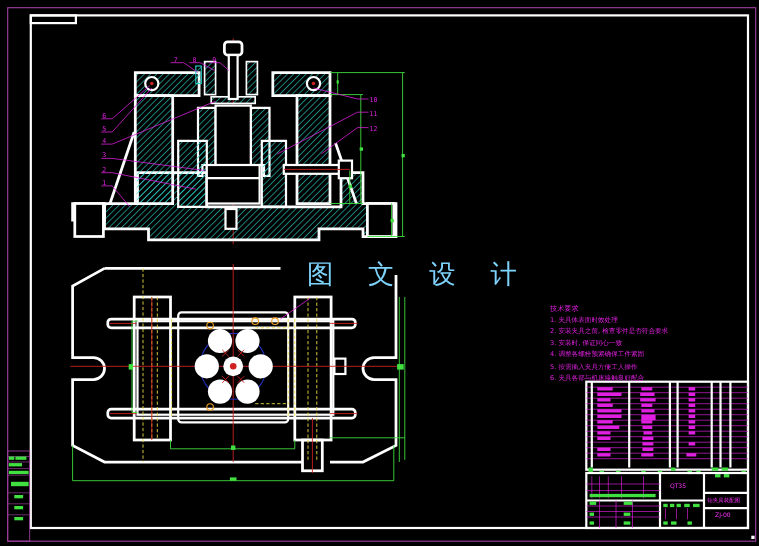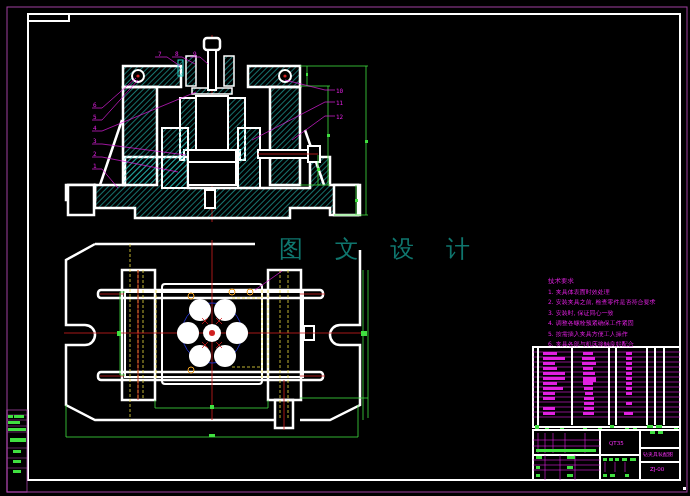--- a/index.html
+++ b/index.html
@@ -1,23 +1,23 @@
 <!DOCTYPE html>
 <html><head>
 <meta charset="utf-8">
 <style>
   html, body { margin: 0; padding: 0; background: #000; }
   body { width: 690px; height: 496px; overflow: hidden; position: relative; font-family: "DejaVu Sans", sans-serif; }
   #stage { position: absolute; left: 0; top: 0; width: 690px; height: 496px; }
   .watermark {
     position: absolute; left: 279px; top: 233px;
     font-family: "DejaVu Sans", sans-serif; font-size: 24px; letter-spacing: 12px;
-    color: #0f766e; font-weight: normal;
+    color: #7dd3fc; font-weight: normal;
   }
-  .tech-notes { position: absolute; left: 548px; top: 276px; color: #e020e0; font-size: 6px; line-height: 10.5px; }
+  .tech-notes { position: absolute; left: 500px; top: 276px; color: #e020e0; font-size: 6px; line-height: 10.5px; }
   .tech-notes .title { font-size: 6.5px; }
   .tb-text { position: absolute; color: #ff30ff; font-size: 5.5px; white-space: nowrap; }
 </style>
 </head>
 <body>
 
 <svg id="stage" viewBox="0 0 690 496" width="690" height="496" xmlns="http://www.w3.org/2000/svg">
   <defs>
     <pattern id="hatch" patternUnits="userSpaceOnUse" width="4" height="4" patternTransform="rotate(45)">
       <line x1="0" y1="0" x2="0" y2="4" stroke="#2ad0c8" stroke-width="1.1"></line>

